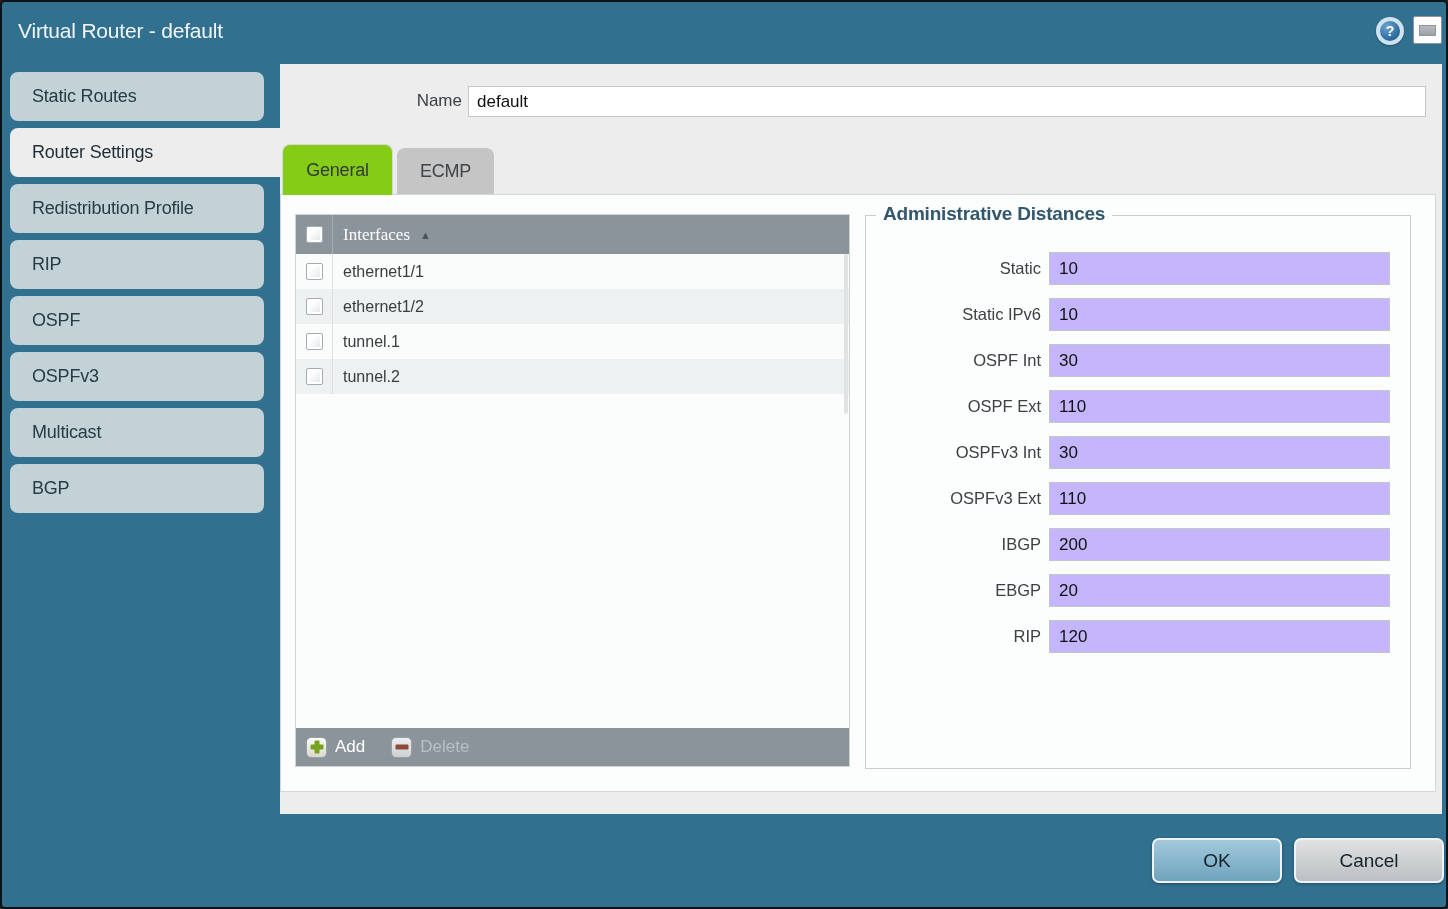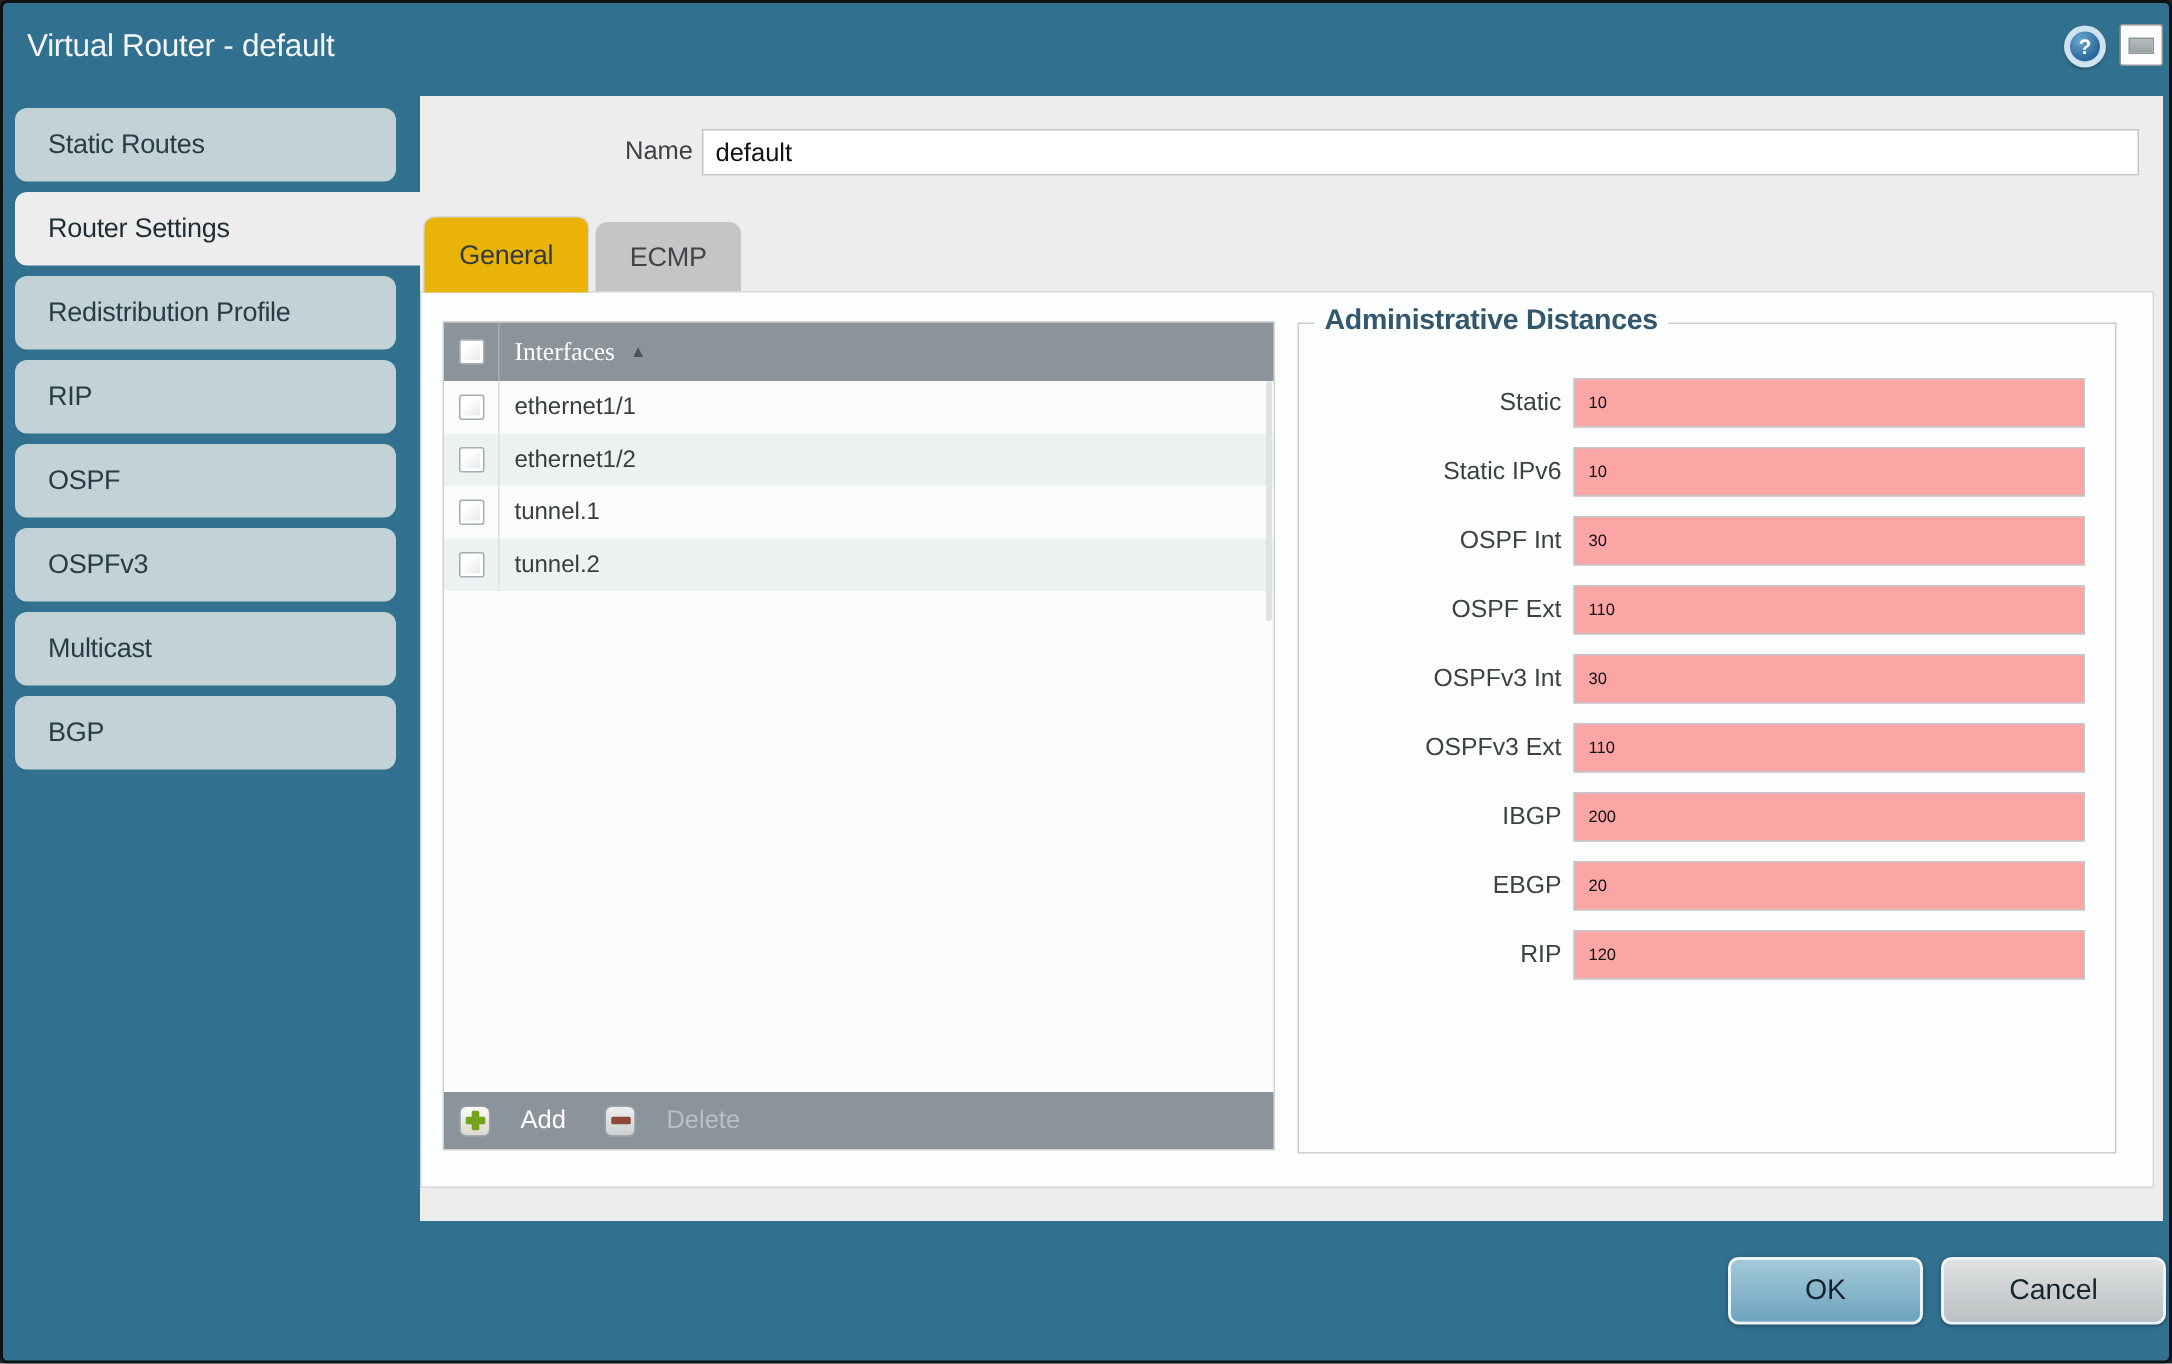--- a/index.html
+++ b/index.html
@@ -66,21 +66,21 @@
     display: flex; align-items: flex-end; gap: 4px; z-index: 3;
   }
   .tab {
     height: 46px; width: 97px; margin-bottom: 1px;
     background: #c5c5c5; border-radius: 8px 8px 0 0;
     display: flex; align-items: center; justify-content: center;
     font-size: 18px; letter-spacing: -0.2px; color: #3f4448; cursor: pointer;
   }
   .tab.active {
     height: 51px; width: 111px; margin-bottom: 0;
-    background: #eab308; border: 1px solid #d6d9da; border-bottom: none;
+    background: #84cc16; border: 1px solid #d6d9da; border-bottom: none;
     color: #33393d;
   }
   
   .panel {
     position: absolute; left: 0; top: 130px; width: 1156px; height: 598px;
     background: #fcfdfd; border: 1px solid #d4d7d8; z-index: 1;
   }
   
   .itable {
     position: absolute; left: 14px; top: 19px; width: 555px; height: 553px;
@@ -111,21 +111,21 @@
   .trow .cbcell { border-right: 1px solid #dde0e0; }
   .rowlabel { margin-left: 10px; }
   .itscroll {
     position: absolute; right: 1px; top: 0; width: 4px; height: 160px;
     background: #dfe3e4; border-radius: 2px; cursor: pointer;
   }
   .itfoot {
     position: absolute; left: 0; bottom: 0; width: 100%; height: 38px;
     background: #8b949b; display: flex; align-items: center; padding-left: 10px;
   }
-  .btn-add, .btn-del { display: flex; align-items: center; gap: 20px; cursor: pointer; }
+  .btn-add, .btn-del { display: flex; align-items: center; gap: 8px; cursor: pointer; }
   .btn-del { margin-left: 26px; cursor: default; }
   .btn-add .lbl { color: #ffffff; font-size: 17px; }
   .btn-del .lbl { color: #b9c0c5; font-size: 17px; }
   .ico-box {
     position: relative; width: 21px; height: 21px; border-radius: 5px;
     border: 1px solid #98a0a5;
   }
   .ico-plus { background: linear-gradient(#fbfbf8, #d8d8ce); }
   .ico-plus::before, .ico-plus::after {
     content: ""; position: absolute; left: 50%; top: 50%;
@@ -149,22 +149,22 @@
     background: #fcfdfd; font-size: 19px; font-weight: bold;
     letter-spacing: -0.2px; color: #33576d;
   }
   .frows { padding-top: 36px; }
   .frow { display: flex; align-items: center; margin-bottom: 13px; height: 33px; }
   .flabel {
     width: 183px; text-align: right; padding-right: 8px;
     font-size: 16.5px; color: #3b4144;
   }
   .finput {
-    width: 341px; height: 33px; border: 1px solid #c3c7c9; background: #fca5a5;
-    font-size: 11px; color: #111; padding: 0 9px;
+    width: 341px; height: 33px; border: 1px solid #c3c7c9; background: #c4b5fd;
+    font-size: 17px; color: #111; padding: 0 9px;
     font-family: "Liberation Sans", sans-serif;
   }
   
   .btn-ok, .btn-cancel {
     position: absolute; top: 836px; height: 45px; border-radius: 7px;
     border: 2px solid #eef3f5; font-size: 19px; color: #15242c;
     display: flex; align-items: center; justify-content: center; cursor: pointer;
     box-shadow: 0 1px 3px rgba(0,0,0,.35);
     font-family: "Liberation Sans", sans-serif;
     text-align: center;

